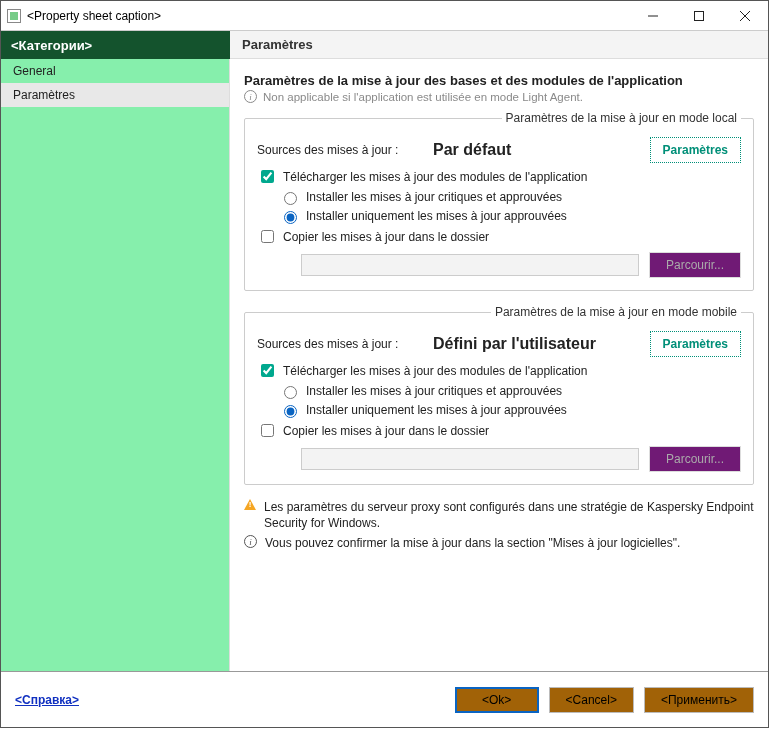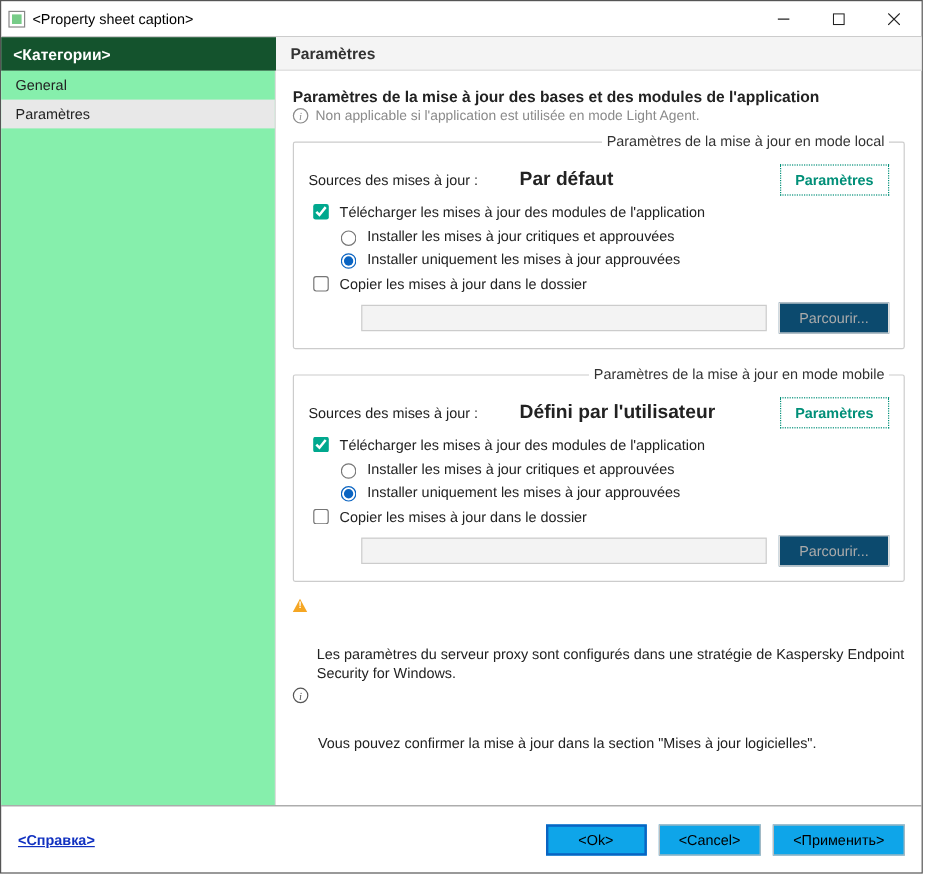--- a/index.html
+++ b/index.html
@@ -27,34 +27,34 @@
   .section-note { display:flex; align-items:center; gap:6px; color:#8a8a8a; font-size:11.5px; margin-bottom:8px; }
   .info-icon { width:13px; height:13px; border:1px solid #8a8a8a; border-radius:50%; display:inline-flex; align-items:center; justify-content:center; font-size:9px; color:#8a8a8a; font-style:italic; font-family:Georgia,serif;}
   .info-icon.dark { border-color:#555; color:#555;}
   .warn-icon { width:0; height:0; border-left:6px solid transparent; border-right:6px solid transparent; border-bottom:11px solid #f5a623; position:relative; display:inline-block; }
   .warn-icon::after{content:"!";position:absolute;left:-2px;top:1px;font-size:8px;color:#fff;font-weight:bold;width:4px;text-align:center;}
   fieldset.group { border:1px solid #ccc; border-radius:2px; margin:0 0 14px 0; padding:8px 12px 12px 12px; }
   fieldset.group > legend { padding:0 4px; font-size:12px; color:#333;text-align:right; }
   .row { display:flex; align-items:center; margin:4px 0; }
   .row .label { width:176px; font-size:12px; }
   .row .value { font-weight:bold; font-size:16px; }
-  .btn { border:1px solid #bbb; background:#0ea5e9; padding:5px 16px; font-size:12px; cursor:default; }
+  .btn { border:1px solid #bbb; background:#a16207; padding:5px 16px; font-size:12px; cursor:default; }
   .btn.teal { color:#008f78; border:1px dotted #008f78; font-weight:600; background:#fff; padding:5px 12px;}
-  .btn.disabled { color:#aaa; background:#0c4a6e; border-color:#ddd; }
+  .btn.disabled { color:#aaa; background:#701a75; border-color:#ddd; }
   .btn.primary { border:2px solid #0a64c2; padding:4px 24px; }
   .right-btn { margin-left:auto; }
   .chk-row, .radio-row { display:flex; align-items:center; gap:6px; margin:3px 0; font-size:12px;}
   .radio-row { margin-left:22px; }
   input[type=checkbox]{ accent-color:#00a88e; width:13px; height:13px;}
   input[type=radio]{ accent-color:#0a64c2; width:13px; height:13px;}
   .folder-row { display:flex; align-items:center; gap:10px; margin:6px 0 0 0; }
   .folder-input { flex:1; height:22px; border:1px solid #ccc; background:#f3f3f3; margin-left:44px;}
   .notes { margin-top:4px; font-size:12px; }
   .note-line { display:flex; gap:8px; align-items:flex-start; margin:4px 0; }
-  .note-line .text { flex:1; line-height:1.35;margin-top:38px; }
+  .note-line .text { flex:1; line-height:1.35; }
   
   .footer { height:56px; border-top:1px solid #999; display:flex; align-items:center; padding:0 14px; gap:10px; }
   .help-link { color:#1030c0; font-weight:bold; text-decoration:underline; font-size:12px;}
   .footer .spacer { flex:1; }
   .footer .btn { min-width:84px; text-align:center;}
 </style>
 </head>
 <body>
 
 <div class="window">

